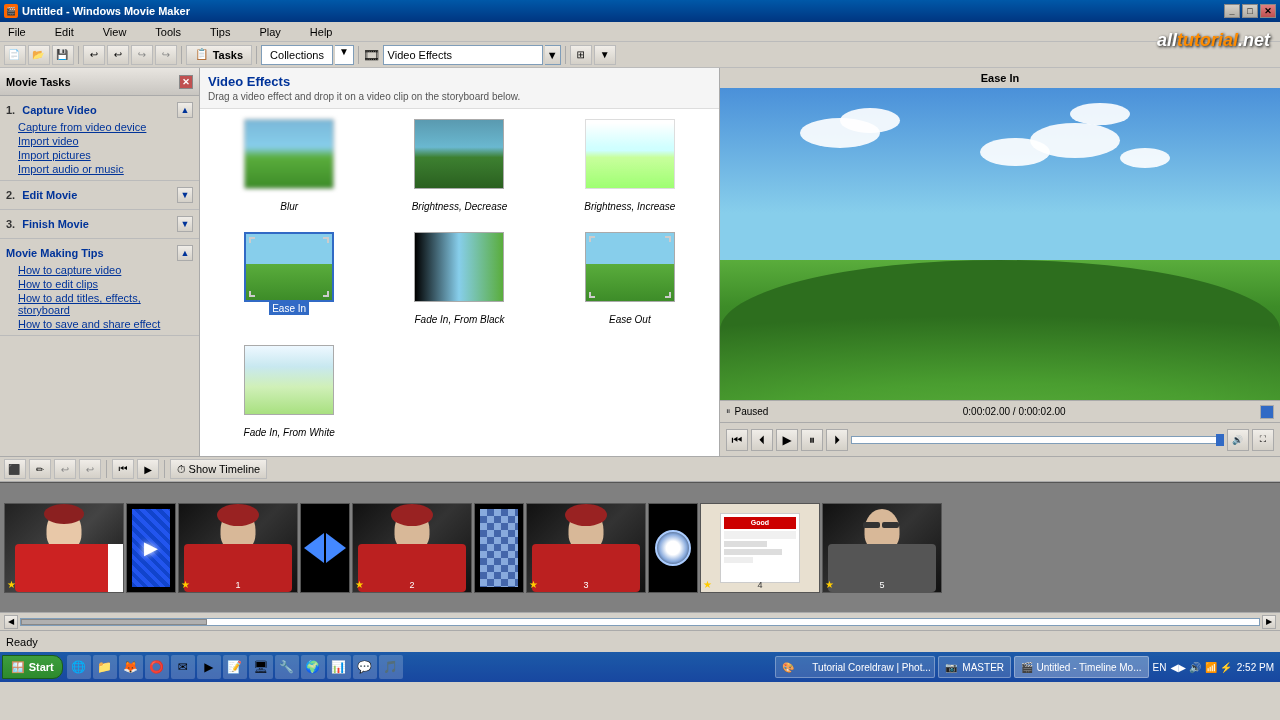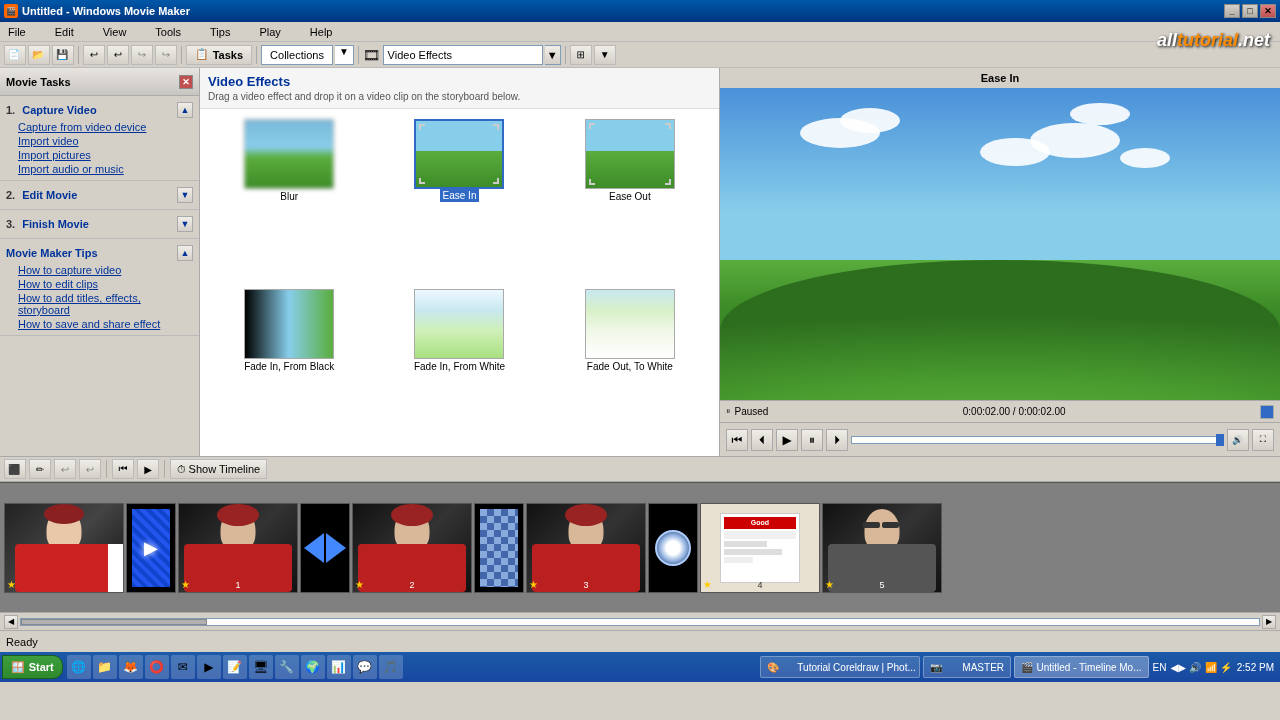--- a/index.html
+++ b/index.html
@@ -214,22 +214,23 @@
     .effect-thumb {
       width: 90px; height: 70px;
       border: 1px solid #aaa;
       background: #87ceeb;
       position: relative;
       overflow: hidden;
     }
     .effect-label {
       font-size: 10px;
       text-align: right;
-      margin-top: 2px;
+      margin-top: 12px;
       color: #000;
+      font-style: italic;
     }
 
     
     #right-panel {
       width: 560px;
       background: #d4d0c8;
       display: flex;
       flex-direction: column;
     }
     #preview-title {
@@ -571,21 +572,21 @@
 
     <div class="task-section">
       <div class="task-section-header">
         <span><span class="num">3.</span> Finish Movie</span>
         <div class="section-arrow">▼</div>
       </div>
     </div>
 
     <div class="task-section">
       <div class="task-section-header">
-        <span>Movie Maker Tips</span>
+        <span>Movie Making Tips</span>
         <div class="section-arrow">▲</div>
       </div>
       <a class="task-link">How to capture video</a>
       <a class="task-link">How to edit clips</a>
       <a class="task-link">How to add titles, effects, storyboard</a>
       <a class="task-link">How to save and share effect</a>
     </div>
   </div>
 
   <div id="center-panel">
@@ -593,58 +594,62 @@
       <div id="effects-title">Video Effects</div>
       <div id="effects-subtitle">Drag a video effect and drop it on a video clip on the storyboard below.</div>
     </div>
     <div id="effects-grid">
 
       <div class="effect-item">
         <div class="effect-thumb" style="background: linear-gradient(to bottom, #7ab8d9 0%, #87ceeb 40%, #5aad3c 55%, #3d8c28 100%); filter: blur(2px);"></div>
         <div class="effect-label">Blur</div>
       </div>
 
-
+      <div class="effect-item">
+        <div class="effect-thumb" style="background: linear-gradient(to bottom, #5a9ab0 0%, #6ab8d0 40%, #3d8030 55%, #2a6020 100%);"></div>
+        <div class="effect-label">Brightness, Decrease</div>
+      </div>
+
+      <div class="effect-item">
+        <div class="effect-thumb" style="background: linear-gradient(to bottom, #c8e8f8 0%, #a0dce8 40%, #9ad878 55%, #7acc58 100%); filter: brightness(1.3);"></div>
+        <div class="effect-label">Brightness, Increase</div>
+      </div>
 
       <div class="effect-item selected">
         <div class="effect-thumb thumb-ease-in" style="background: linear-gradient(to bottom, #87ceeb 0%, #87ceeb 45%, #5aad3c 45%, #3d8c28 100%); position: relative;">
 
           <div style="position:absolute;top:3px;left:3px;width:6px;height:6px;border-top:2px solid #ccc;border-left:2px solid #ccc;"></div>
           <div style="position:absolute;top:3px;right:3px;width:6px;height:6px;border-top:2px solid #ccc;border-right:2px solid #ccc;"></div>
           <div style="position:absolute;bottom:3px;left:3px;width:6px;height:6px;border-bottom:2px solid #ccc;border-left:2px solid #ccc;"></div>
           <div style="position:absolute;bottom:3px;right:3px;width:6px;height:6px;border-bottom:2px solid #ccc;border-right:2px solid #ccc;"></div>
         </div>
         <div class="effect-selected-label">Ease In</div>
+      </div>
+
+      <div class="effect-item">
+        <div class="effect-thumb" style="background: linear-gradient(to right, #000 0%, #87ceeb 50%, #5aad3c 100%);"></div>
+        <div class="effect-label">Fade In, From Black</div>
       </div>
 
       <div class="effect-item">
         <div class="effect-thumb" style="background: linear-gradient(to bottom, #87ceeb 0%, #87ceeb 45%, #5aad3c 45%, #3d8c28 100%); position: relative;">
           <div style="position:absolute;top:3px;left:3px;width:6px;height:6px;border-top:2px solid #ccc;border-left:2px solid #ccc;"></div>
           <div style="position:absolute;top:3px;right:3px;width:6px;height:6px;border-top:2px solid #ccc;border-right:2px solid #ccc;"></div>
           <div style="position:absolute;bottom:3px;left:3px;width:6px;height:6px;border-bottom:2px solid #ccc;border-left:2px solid #ccc;"></div>
           <div style="position:absolute;bottom:3px;right:3px;width:6px;height:6px;border-bottom:2px solid #ccc;border-right:2px solid #ccc;"></div>
         </div>
         <div class="effect-label">Ease Out</div>
       </div>
 
       <div class="effect-item">
-        <div class="effect-thumb" style="background: linear-gradient(to right, #000 0%, #87ceeb 50%, #5aad3c 100%);"></div>
-        <div class="effect-label">Fade In, From Black</div>
-      </div>
-
-      <div class="effect-item">
         <div class="effect-thumb" style="background: linear-gradient(to bottom, #eef8ff 0%, #c8e8f0 30%, #d0f0b8 60%, #a8e080 100%);"></div>
         <div class="effect-label">Fade In, From White</div>
       </div>
 
 
-      <div class="effect-item">
-        <div class="effect-thumb" style="background: linear-gradient(to bottom, #c8e8f0 0%, #d8f0c8 30%, #f0f8e8 60%, #fff 100%);"></div>
-        <div class="effect-label">Fade Out, To White</div>
-      </div>
 
     </div>
   </div>
 
   <div id="right-panel">
     <div id="preview-title">Ease In</div>
     <div id="preview-video" style="height: 290px;">
       <div class="bliss-sky"></div>
       <div class="bliss-hill"></div>
 
@@ -821,21 +826,21 @@
     <div class="taskbar-icon">💬</div>
     <div class="taskbar-icon">🎵</div>
   </div>
   <div id="taskbar-apps-right">
     <div class="taskbar-app-btn">
       <span>🎨</span>
       <span style="margin-left:18px;">Tutorial Coreldraw | Phot...</span>
     </div>
     <div class="taskbar-app-btn">
       <span>📷</span>
-      <span style="margin-left:20px;">MASTER</span>
+      <span style="margin-left:5px;">MASTER</span>
     </div>
     <div class="taskbar-app-btn active">
       <span>🎬</span>
       <span style="margin-left:3px;">Untitled - Timeline Mo...</span>
     </div>
   </div>
   <div id="tray">
     <span>EN</span>
     <span>◀▶</span>
     <span>🔊 📶 ⚡</span>

